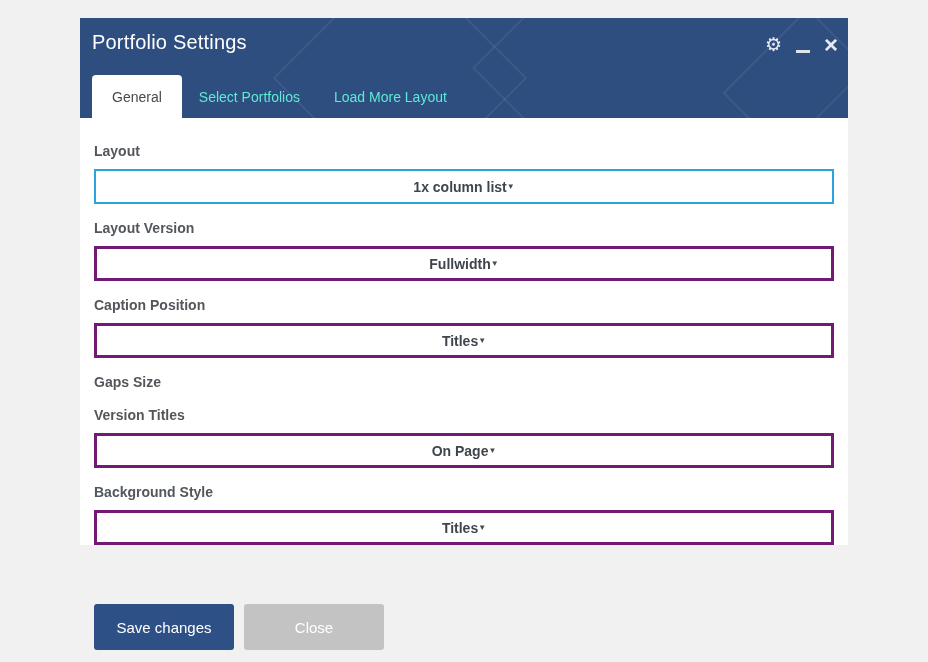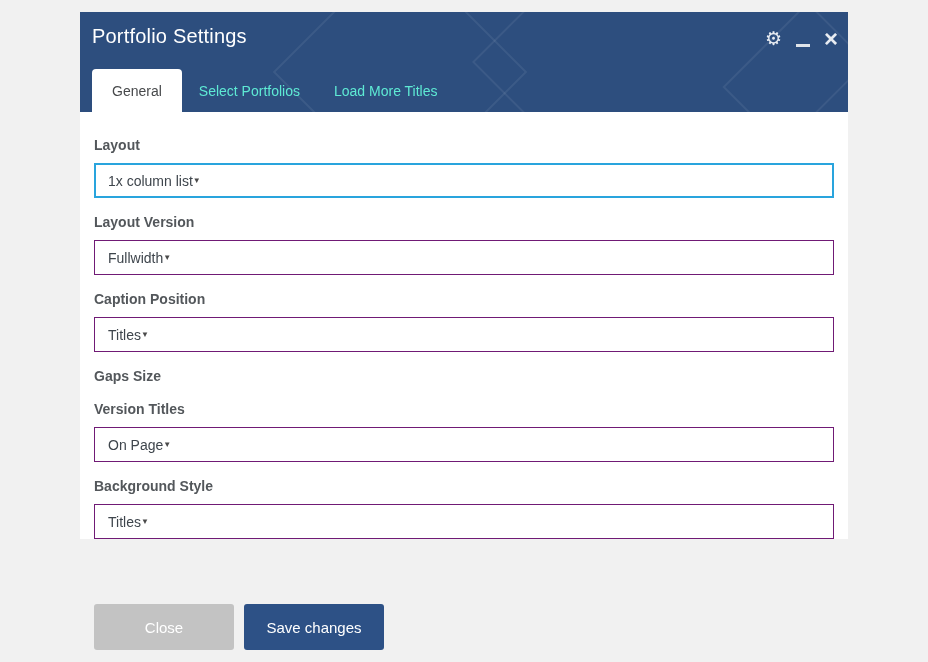--- a/index.html
+++ b/index.html
@@ -6,21 +6,21 @@
   html,body { background:#e9e9e9; }
   body { font-family:"Liberation Sans","DejaVu Sans",sans-serif; }
 
   .page {
     position:relative; width:928px; height:662px;
     background:#f1f1f1; overflow:hidden;
   }
 
   
   .modal {
-    position:absolute; left:80px; top:12px; width:768px;
+    position:absolute; left:80px; top:18px; width:768px;
   }
 
   .modal-header {
     position:relative; height:100px; background:#2d4e7e; overflow:hidden;
   }
   .diamond {
     position:absolute; border:2px solid rgba(255,255,255,0.07);
     transform:rotate(45deg);
   }
   .d1 { width:180px; height:180px; left:230px; top:-30px; }
@@ -58,25 +58,25 @@
     background:#ffffff; padding:25px 14px 0;
   }
   .field { margin-bottom:16px; }
   .field:last-child { margin-bottom:0; }
   .field-label {
     height:17px; line-height:17px; margin-bottom:9px;
     font-size:14px; font-weight:bold; color:#53575b;
   }
   .select, .text-input {
     width:100%; height:35px; background:#fff;
-    border:1px solid #701a75; font-size:14px; color:#3e454c;
+    border:3px solid #701a75; font-size:14px; color:#3e454c;
   }
   .select {
-    display:flex; align-items:center; justify-content:flex-start;
-    padding:0 13px; cursor:pointer;
+    display:flex; align-items:center; justify-content:center;
+    padding:0 13px; cursor:pointer;font-weight:bold;
   }
   .select.focused { border:2px solid #29a4dd; padding:0 12px; }
   .select-arrow { font-size:8px; color:#4a4a4a; }
   .text-input { padding:0 13px; outline:none; font-family:inherit; }
 
   
   .footer {
     position:absolute; left:94px; top:604px; display:flex; gap:10px;
   }
   .btn {
@@ -103,21 +103,21 @@
 
       <div class="header-icons">
         <span class="icon-gear">⚙</span>
         <span class="icon-min"></span>
         <span class="icon-close">×</span>
       </div>
 
       <div class="tabs">
         <div class="tab active">General</div>
         <div class="tab">Select Portfolios</div>
-        <div class="tab">Load More Titles</div>
+        <div class="tab">Load More Layout</div>
       </div>
     </div>
 
     <div class="modal-body">
 
       <div class="field">
         <div class="field-label">Layout</div>
         <div class="select focused">
           <span>1x column list</span>
           <span class="select-arrow">▼</span>
@@ -157,17 +157,17 @@
         <div class="select">
           <span>Titles</span>
           <span class="select-arrow">▼</span>
         </div>
       </div>
 
     </div>
   </div>
 
   <div class="footer">
+    <button class="btn btn-save">Save changes</button>
     <button class="btn btn-close">Close</button>
-    <button class="btn btn-save">Save changes</button>
   </div>
 
 </div>
 
 </body></html>

